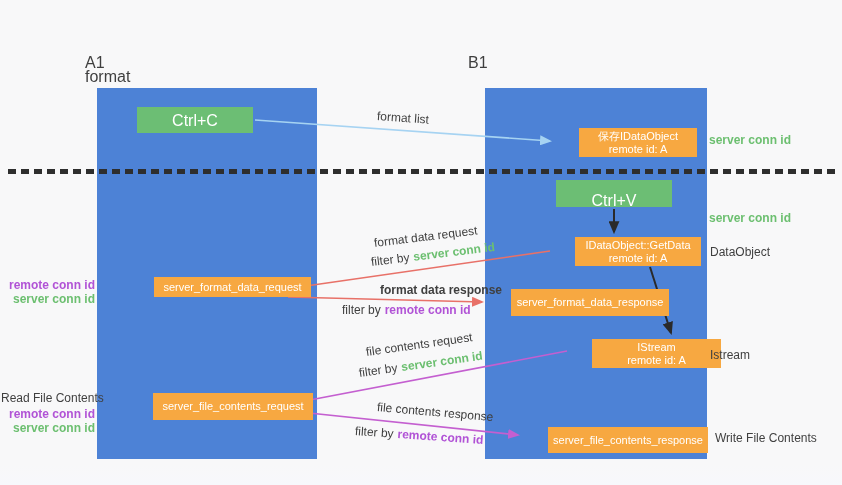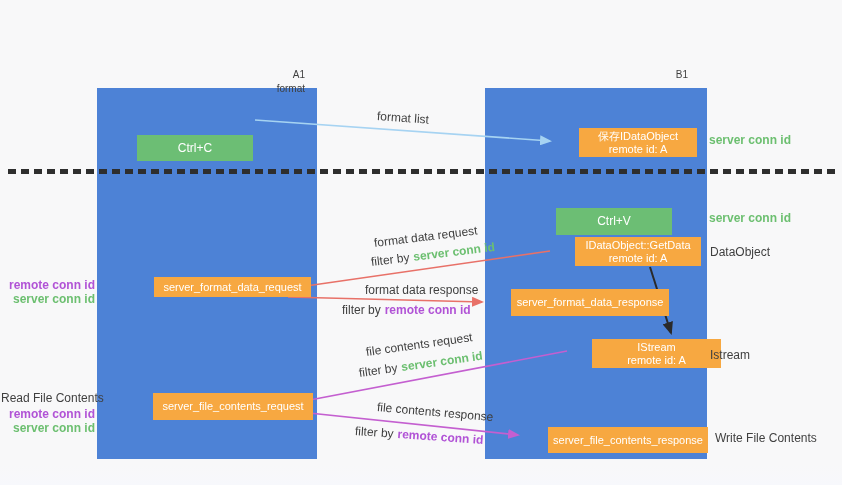--- a/index.html
+++ b/index.html
@@ -3,40 +3,40 @@
 <meta charset="utf-8">
 <style>
   html,body { margin:0; padding:0; background:#f8f8f9; }
   .canvas {
     position:relative; width:842px; height:485px; overflow:hidden;
     background:linear-gradient(#f8f8f9 0 96%, #f7f8fc);
     font-family:"Liberation Sans", sans-serif; color:#3f3f3f;
   }
   .abs { position:absolute; }
   .title { left:0; right:0; top:10px; text-align:center; font-size:16px; line-height:19px; color:#404040; }
-  .col-header { top:68px; text-align:right; font-size:10px; line-height:14px; color:#3f3f3f; z-index:5; }
+  .col-header { top:56px; text-align:left; font-size:16px; line-height:14px; color:#3f3f3f; z-index:5; }
   .col { background:var(--column-blue); z-index:1; }
   .dotted {
     left:8px; top:169px; width:828px; height:5px; z-index:4;
     background:repeating-linear-gradient(90deg, #2e2e2e 0 8px, transparent 8px 13px);
   }
   .arrows { left:0; top:0; z-index:2; }
   .a-lightblue { stroke:var(--arrow-lightblue); stroke-width:1.6; }
   .a-black    { stroke:var(--arrow-black);    stroke-width:2; }
   .a-salmon   { stroke:var(--arrow-salmon);   stroke-width:1.6; }
   .a-magenta  { stroke:var(--arrow-magenta);  stroke-width:1.6; }
   #m-lightblue path { fill:var(--arrow-lightblue); }
   #m-black path     { fill:var(--arrow-black); }
   #m-salmon path    { fill:var(--arrow-salmon); }
   #m-magenta path   { fill:var(--arrow-magenta); }
   .box {
     z-index:5; display:flex; flex-direction:column; align-items:center; justify-content:center;
     color:#fff; text-align:center; line-height:13px; white-space:nowrap;
   }
-  .box.green  { background:var(--box-green);  font-size:12px;margin-top:28px; }
+  .box.green  { background:var(--box-green);  font-size:16px; }
   .box.orange { background:var(--box-orange); font-size:11px;margin-left:24px; }
   .albl { z-index:6; font-size:12px; white-space:nowrap; transform-origin:left center; color:#3f3f3f; }
   .two span + span { margin-left:4px; }
   .side { z-index:6; font-size:12px; white-space:nowrap; }
   .side.rt { width:94px; text-align:right; }
   .green-t  { color:var(--text-green); font-weight:bold; }
   .purple-t { color:var(--text-purple); font-weight:bold; }
 </style>
 </head>
 <body>
@@ -79,21 +79,21 @@
     <line class="a-salmon" x1="550" y1="251" x2="292" y2="288" marker-end="url(#m-salmon)"></line>
     <line class="a-salmon" x1="288" y1="297" x2="482" y2="302" marker-end="url(#m-salmon)"></line>
     <line class="a-black" x1="650" y1="267" x2="671" y2="333" marker-end="url(#m-black)"></line>
     <line class="a-magenta" x1="567" y1="351" x2="294" y2="403" marker-end="url(#m-magenta)"></line>
     <line class="a-magenta" x1="290" y1="411" x2="518" y2="435" marker-end="url(#m-magenta)"></line>
   </svg>
 
   <div class="abs box green" style="left:137px;top:107px;width:116px;height:26px;">
     <span>Ctrl+C</span>
   </div>
-  <div class="abs box green" style="left:556px;top:180px;width:116px;height:27px;">
+  <div class="abs box green" style="left:556px;top:180px;width:116px;height:27px;justify-content:flex-end;">
     <span>Ctrl+V</span>
   </div>
 
   <div class="abs box orange" style="left:555px;top:128px;width:118px;height:29px;">
     <span>保存IDataObject</span>
     <span>remote id: A</span>
   </div>
   <div class="abs box orange" style="left:551px;top:237px;width:126px;height:29px;">
     <span>IDataObject::GetData</span>
     <span>remote id: A</span>
@@ -116,21 +116,21 @@
     <span>server_file_contents_response</span>
   </div>
 
   <div class="abs albl" style="left:377px;top:109px;transform:rotate(4deg);">format list</div>
 
   <div class="abs albl" style="left:374px;top:236px;transform:rotate(-7deg);">format data request</div>
   <div class="abs albl two" style="left:371px;top:255px;transform:rotate(-7deg);">
     <span>filter by</span><span class="green-t">server conn id</span>
   </div>
 
-  <div class="abs albl" style="left:365px;top:283px;">format data response</div>
+  <div class="abs albl" style="left:380px;top:283px;font-weight:bold;">format data response</div>
   <div class="abs albl two" style="left:342px;top:303px;">
     <span>filter by</span><span class="purple-t">remote conn id</span>
   </div>
 
   <div class="abs albl" style="left:366px;top:345px;transform:rotate(-8deg);">file contents request</div>
   <div class="abs albl two" style="left:359px;top:366px;transform:rotate(-8deg);">
     <span>filter by</span><span class="green-t">server conn id</span>
   </div>
 
   <div class="abs albl" style="left:377px;top:400px;transform:rotate(5deg);">file contents response</div>

